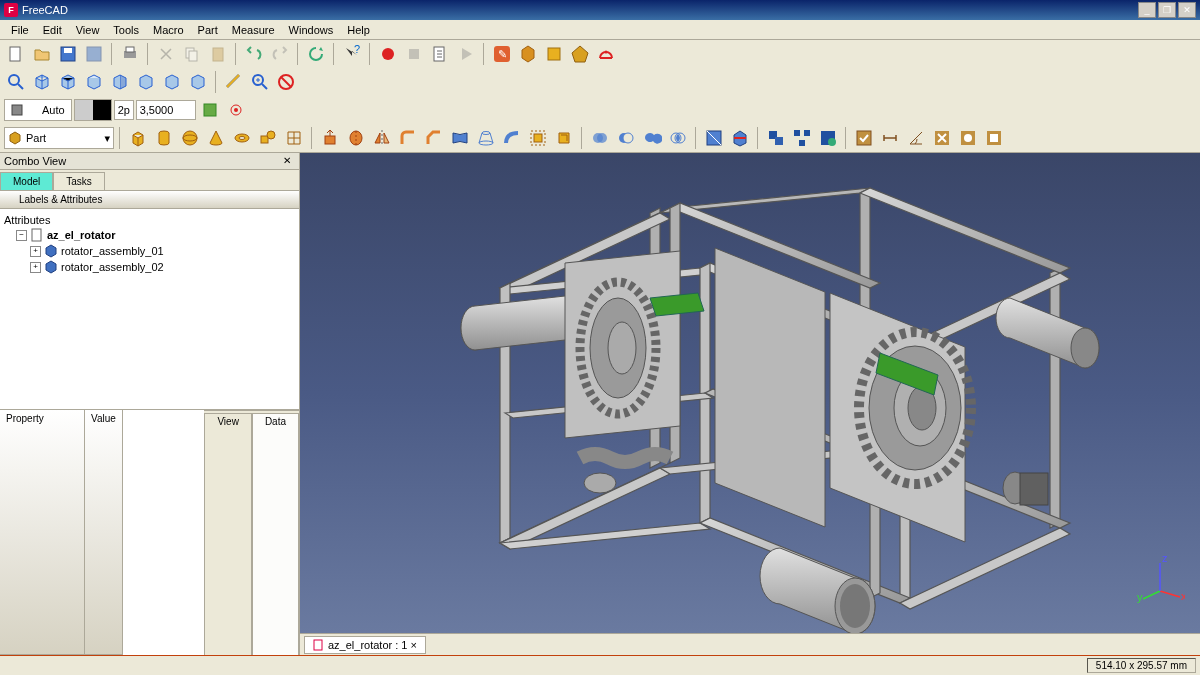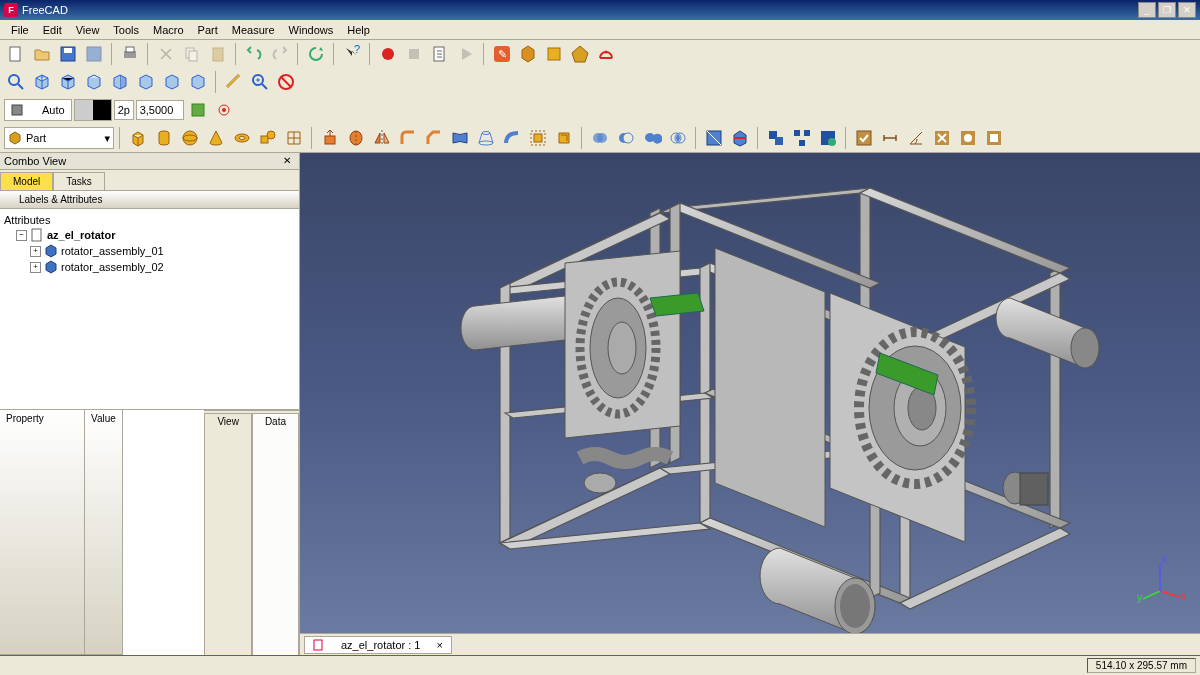--- a/index.html
+++ b/index.html
@@ -17,37 +17,37 @@
 .sep{width:2px;height:22px;border-left:1px solid #aca899;margin:0 3px}
 .auto-btn{padding:2px 6px;border:1px solid #aca899;background:#fff;cursor:pointer;display:flex;align-items:center;gap:19px;height:22px}
 .dim-input{width:20px;height:20px;border:1px solid #aca899;padding:0 3px;background:white}
 .workbench-select{width:110px;height:22px;border:1px solid #aca899;background:white;padding:0 3px;display:flex;align-items:center;gap:4px;cursor:pointer}
 .main-area{flex:1;display:flex;overflow:hidden}
 .side-panel{width:300px;display:flex;flex-direction:column;border-right:1px solid #aca899;background:#ece9d8}
 .combo-header{height:18px;background:#e5e3d6;border-bottom:1px solid #aca899;padding:0 4px;display:flex;align-items:center;justify-content:space-between;font-size:10px}
 .combo-close{width:12px;height:12px;cursor:pointer;font-size:10px}
 .combo-tabs{display:flex;background:#ece9d8;border-bottom:1px solid #aca899}
 .combo-tab{padding:3px 12px;border:1px solid #aca899;background:#ece9d8;cursor:pointer;border-bottom:none;margin-top:2px;font-size:10px}
-.combo-tab.active{background:#fde047}
+.combo-tab.active{background:#5eead4}
 .labels-header{background:linear-gradient(to bottom,#fff,#d6d2c2);padding:3px 19px;border-bottom:1px solid #aca899;font-size:10px}
 .tree-view{flex:1;background:white;padding:4px;overflow:auto;min-height:200px}
 .tree-item{padding:1px 0;display:flex;align-items:center;gap:3px;cursor:pointer}
 .tree-expand{width:11px;height:11px;border:1px solid #888;display:flex;align-items:center;justify-content:center;font-size:8px;line-height:1;background:white}
 .tree-icon{width:14px;height:14px}
 .prop-panel{height:260px;display:flex;border-top:1px solid #aca899}
 .prop-header{display:flex;background:linear-gradient(to bottom,#fff,#d6d2c2);border-bottom:1px solid #aca899}
 .prop-col{padding:3px 6px;border-right:1px solid #aca899;font-size:10px}
 .prop-body{flex:1;background:white}
 .prop-tabs{display:flex;background:#ece9d8;border-top:1px solid #aca899;padding-top:2px}
 .prop-tab{padding:2px 12px;border:1px solid #aca899;background:#ece9d8;cursor:pointer;font-size:10px;border-bottom:none}
 .viewport{flex:1;display:flex;flex-direction:column;position:relative}
 .viewport-3d{flex:1;background:linear-gradient(to bottom,#3a4668 0%,#4a5a85 50%,#6a7aa0 100%);position:relative;overflow:hidden}
 .axes-widget{position:absolute;bottom:30px;right:15px;width:50px;height:50px}
 .doc-tabs{height:22px;background:#ece9d8;display:flex;align-items:center;padding:0 4px;border-top:1px solid #aca899}
-.doc-tab{padding:2px 8px;border:1px solid #aca899;background:#fff;display:flex;align-items:center;gap:16px;cursor:pointer;font-size:10px}
+.doc-tab{padding:2px 8px;border:1px solid #aca899;background:#fff;display:flex;align-items:center;gap:3px;cursor:pointer;font-size:10px}
 .statusbar{height:20px;background:#ece9d8;border-top:1px solid #c2410c;display:flex;align-items:center;justify-content:flex-end;padding:0 4px}
 .status-cell{border:1px inset #aca899;padding:1px 8px;font-size:10px}
 svg{display:block}
 .model-svg{position:absolute;top:50%;left:50%;transform:translate(-50%,-50%)}
 </style>
 </head>
 <body>
 
 <div class="titlebar">
   <div class="titlebar-icon">F</div>
@@ -268,21 +268,21 @@
       <svg width="12" height="12">
           <rect x="1" y="1" width="10" height="10" fill="#888" stroke="#444"></rect>
         </svg>
       <span>Auto</span>
     </div>
     <div style="display:flex;border:1px solid #aca899;height:22px">
       <div style="width:18px;background:#ccc"></div>
       <div style="width:18px;background:#000"></div>
     </div>
     <input class="dim-input" value="2px" style="">
-    <input class="dim-input" style="width: 48px;" value="3,5000">
+    <input class="dim-input" style="width: 60px;" value="3,5000">
     <div class="tool-btn">
         <svg width="16" height="16">
           <rect x="2" y="2" width="12" height="12" fill="#6a4" stroke="#382"></rect>
         </svg>
       </div>
     <div class="tool-btn">
         <svg width="16" height="16">
           <circle cx="8" cy="8" r="5" fill="none" stroke="#d22"></circle>
           <circle cx="8" cy="8" r="2" fill="#d22"></circle>
         </svg>

